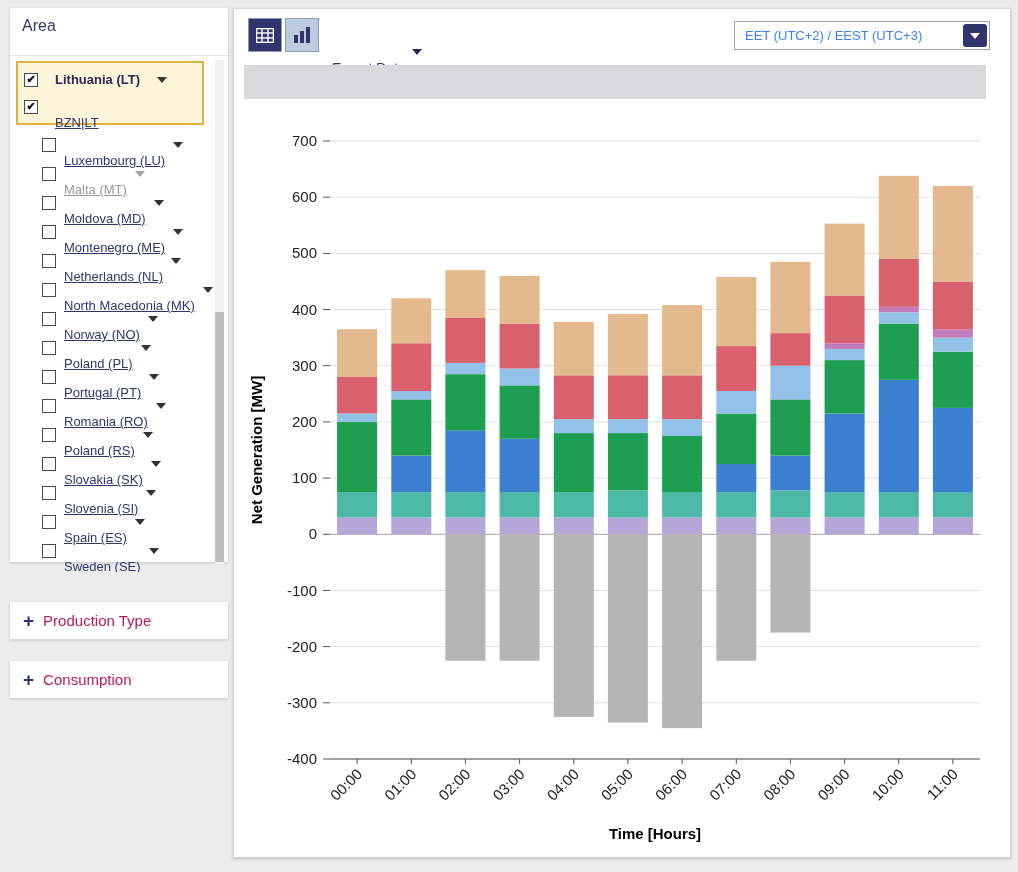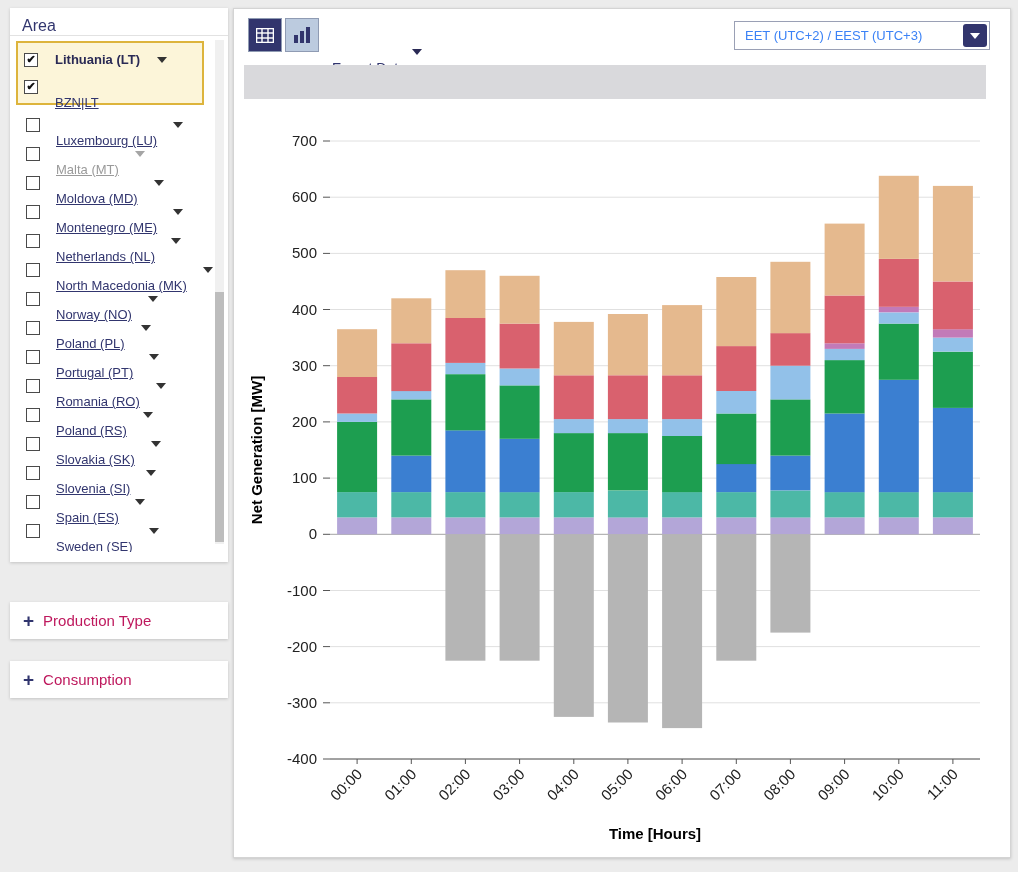--- a/index.html
+++ b/index.html
@@ -8,40 +8,40 @@
     background:#ececec;
     font-family:"Liberation Sans", sans-serif;
     position:relative;
     overflow:hidden;
     color:#222;
   }
   .card { background:#fff; position:absolute; box-shadow:0 1px 3px rgba(0,0,0,.18); }
 
   
   #area-panel { left:10px; top:8px; width:218px; height:554px; }
-  .panel-title { color:#31356e; font-size:16px; padding:9px 12px 0; border-bottom:1px solid #e2e2e2; }
+  .panel-title { color:#31356e; font-size:16px; padding:9px 12px 20px; border-bottom:1px solid #e2e2e2; }
   #country-list { position:relative; height:516px; overflow:hidden; padding-top:5px; }
   .scrollbar-track { position:absolute; right:4px; top:4px; width:9px; height:504px; background:#f0f0f0; }
   .scrollbar-thumb { position:absolute; left:0; top:252px; width:9px; height:250px; background:#bdbdbd; }
   .selected-box { border:2px solid #ddb43c; background:#fcf5d9; margin:0 24px 5px 6px; padding:3px 6px; }
   .sel-row { display:flex; align-items:center; height:27px; gap:17px; }
   .checkbox {
     width:14px; height:14px; border:1px solid #4a4a4a; background:#fff;
     display:inline-flex; align-items:center; justify-content:center;
     font-size:11px; font-weight:bold; color:#111; flex:0 0 auto; cursor:pointer;
   }
   .checkbox.checked::after { content:"✔"; }
   .sel-country { color:#2a2a55; font-size:13px; font-weight:bold; }
   a.link { color:#31356e; text-decoration:underline; font-size:13px; cursor:pointer;margin-top:32px; }
   .caret {
     width:0; height:0; display:inline-block; flex:0 0 auto;
     border-left:5px solid transparent; border-right:5px solid transparent;
     border-top:6px solid #333; cursor:pointer;
   }
-  .country-row { display:flex; align-items:center; height:29px; padding:0 10px 0 16px; gap:16px; }
+  .country-row { display:flex; align-items:center; height:29px; padding:0 10px 0 32px; gap:8px; }
   .country-row.disabled a.link { color:#9a9a9a;text-align:center; }
   .country-row.disabled .caret { border-top-color:#a5a5a5; }
 
   .section-card { left:10px; width:218px; height:37px; display:flex; align-items:center; padding:0 13px; gap:9px; cursor:pointer; }
   #section-production { top:602px; }
   #section-consumption { top:661px; }
   .plus { font-weight:bold; font-size:19px; color:#31356e; line-height:1; }
   .section-label { font-size:15px; color:#be185d; }
 
   

